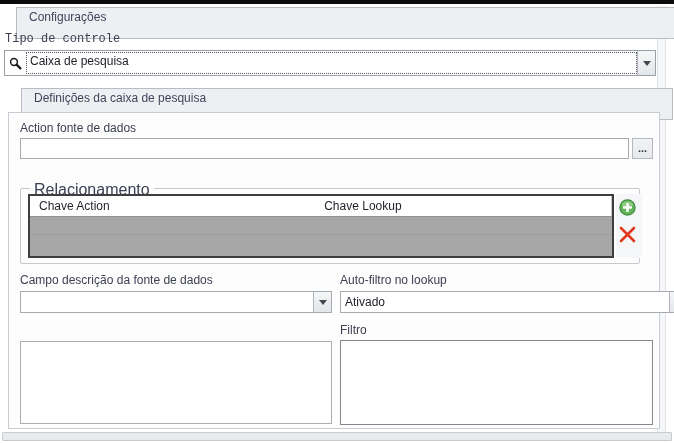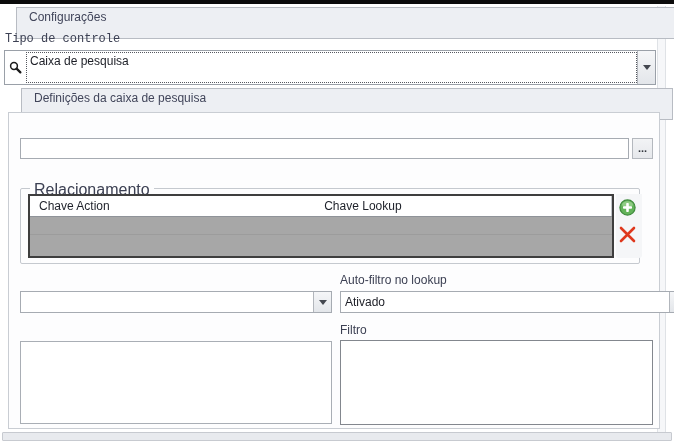--- a/index.html
+++ b/index.html
@@ -13,21 +13,21 @@
                  border-left:1px solid #dfe2e6; border-right:1px solid #dfe2e6; background:#f6f7f9; }
 
   .hdr { position:absolute; height:32px; background:#edeff3; border:1px solid #b8bcc3;
          color:#41455a; font-size:12px; line-height:18px; padding-left:12px;margin-left:13px; }
   .hdr1 { left:3px; top:7px; width:663px; }
   .hdr2 { left:8px; top:88px; width:652px; }
 
   .lbl { position:absolute; color:#3c4053; font-size:12px; white-space:nowrap; }
 
   
-  .combo-main { position:absolute; left:4px; top:50px; width:652px; height:35px;
+  .combo-main { position:absolute; left:4px; top:50px; width:652px; height:26px;
                 background:#fff; border:1px solid #9aa0a8; display:flex; align-items:stretch; }
   .combo-main .icon-cell { width:21px; display:flex; align-items:center; justify-content:center; }
   .combo-main .txt-cell { flex:1; margin:1px 0 1px 0; border:1px dotted #55585f;
                           font-size:12px; color:#1c1e26; line-height:16px; padding:0 3px; }
   .drop-btn { width:18px; background:linear-gradient(#f5f6f8,#e3e6ea);
               border-left:1px solid #b2b6bc; display:flex; align-items:center; justify-content:center; }
   .tri { width:0; height:0; border-left:4px solid transparent; border-right:4px solid transparent;
          border-top:5px solid #43474f; }
 
   
@@ -97,20 +97,21 @@
     <span class="txt-cell">Caixa de pesquisa</span>
     <span class="drop-btn">
       <span class="tri"></span>
     </span>
   </div>
 
   <div class="hdr hdr2">Definições da caixa de pesquisa</div>
 
   <div class="panel"></div>
 
+  <div class="lbl" style="left:20px; top:121px;">Action fonte de dados</div>
   <input class="input" style="left: 20px; top: 138px; width: 609px; height: 21px;" value="">
   <button class="btn-browse">...</button>
 
   <div class="groupbox"></div>
   <div class="groupbox-label">Relacionamento</div>
 
   <div class="grid">
     <div class="grid-header">
       <div class="grid-col grid-col2">Chave Action</div>
       <div class="grid-col grid-col1">Chave Lookup</div>
@@ -128,20 +129,21 @@
       <rect x="4" y="7.2" width="9" height="2.6" rx="0.8" fill="#ffffff"></rect>
     </svg>
   </span>
 
   <span class="btn-del">
     <svg width="17" height="17" viewBox="0 0 17 17">
       <path d="M2 2 L15 15 M15 2 L2 15" stroke="#df381d" stroke-width="2.6" stroke-linecap="round" fill="none"></path>
     </svg>
   </span>
 
+  <div class="lbl" style="left:20px; top:273px;">Campo descrição da fonte de dados</div>
   <div class="combo combo-desc">
     <span class="val"></span>
     <span class="drop-btn">
       <span class="tri"></span>
     </span>
   </div>
 
   <div class="lbl" style="left:340px; top:273px;">Auto-filtro no lookup</div>
   <div class="combo combo-auto">
     <span class="val">Ativado</span>

